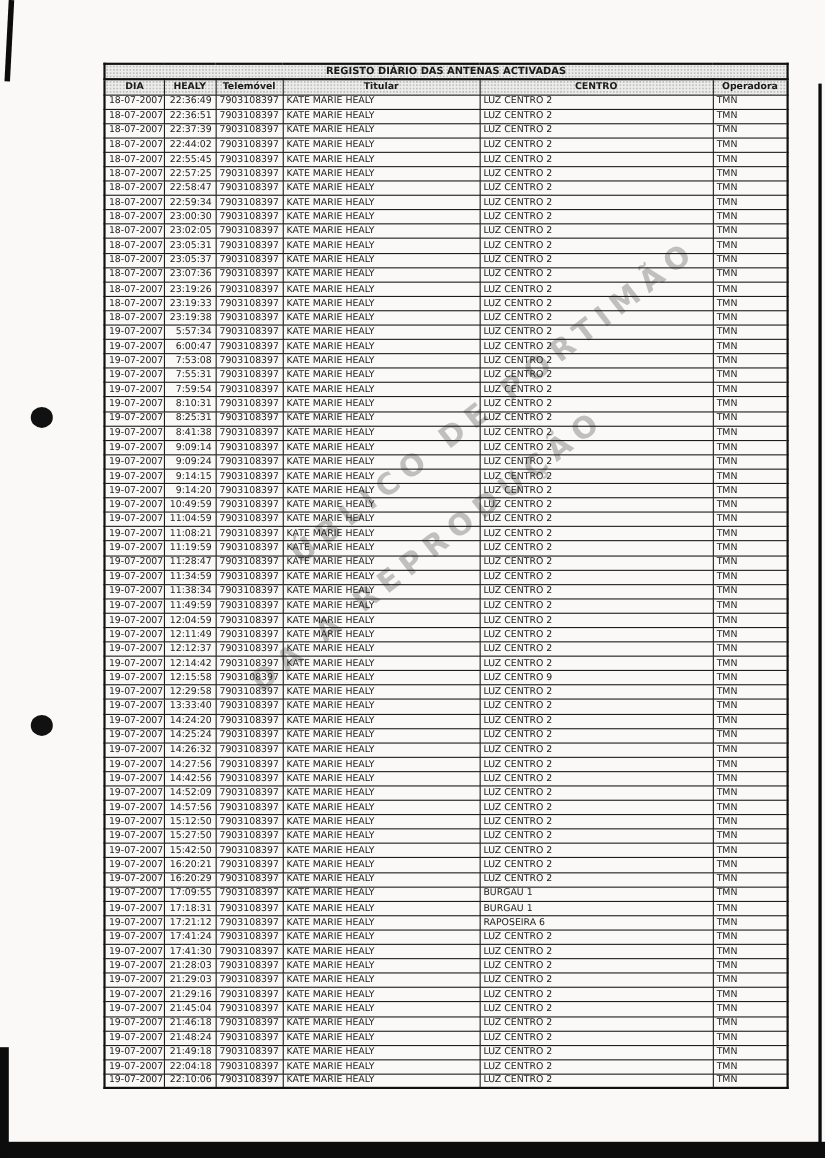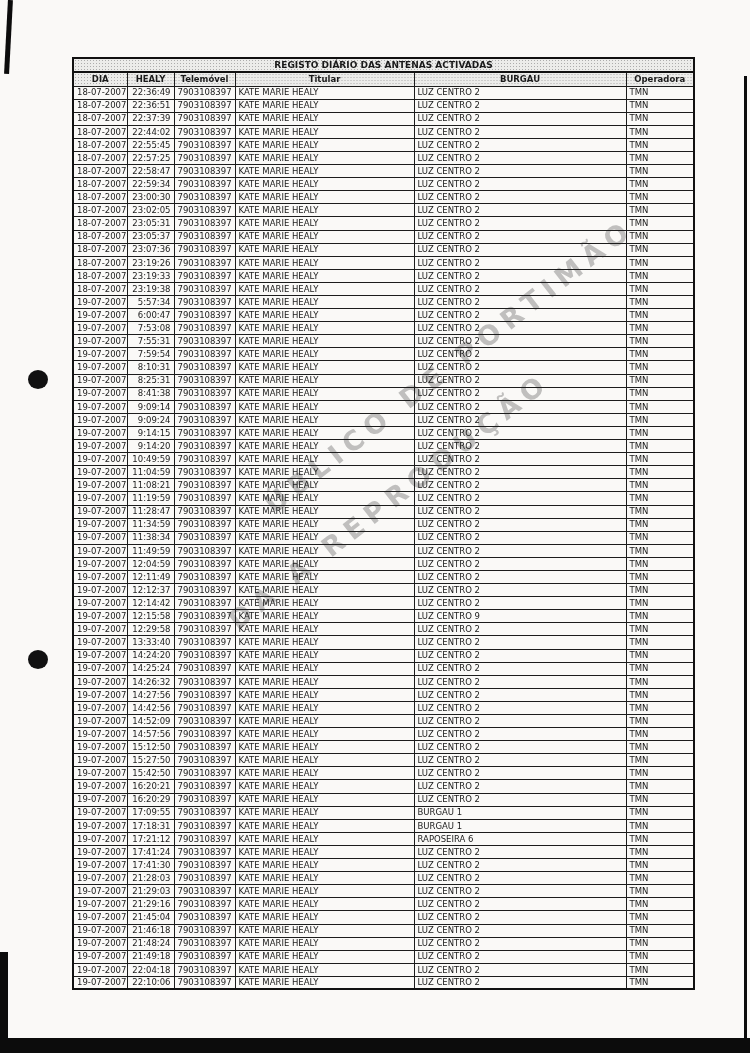--- a/index.html
+++ b/index.html
@@ -19,21 +19,21 @@
   .hole-top{left:28px;top:370px;}
   .hole-bottom{left:28px;top:650px;}
   
   .watermark{position:absolute;color:rgba(80,80,80,0.34);font-weight:bold;
     font-size:27px;letter-spacing:7px;white-space:nowrap;
     transform:rotate(-38deg);transform-origin:left center;pointer-events:none;}
   .wm1{left:268px;top:492px;}
   .wm2{left:232px;top:608px;}
   
   .log-table{
-    position:absolute;left:72px;top:57px;width:621px;
+    position:absolute;left:94px;top:57px;width:621px;
     border-collapse:collapse;table-layout:fixed;
     font-size:8.5px;line-height:1;
   }
   .log-table td,.log-table th{
     border:1px solid #1c1c1c;
     padding:0 3px;overflow:hidden;white-space:nowrap;
     height:13.1px;box-sizing:border-box;
     font-weight:normal;
   }
   .log-table .title-row th{
@@ -81,21 +81,21 @@
   </colgroup>
   <thead>
     <tr class="title-row">
       <th colspan="6">REGISTO DIÁRIO DAS ANTENAS ACTIVADAS</th>
     </tr>
     <tr class="header-row">
       <th>DIA</th>
       <th>HEALY</th>
       <th>Telemóvel</th>
       <th>Titular</th>
-      <th>BURGAU</th>
+      <th>CENTRO</th>
       <th>Operadora</th>
     </tr>
   </thead>
   <tbody>
       <tr>
         <td class="td-dia">18-07-2007</td>
         <td class="td-hora">22:36:49</td>
         <td class="td-tel">7903108397</td>
         <td class="td-tit">KATE MARIE HEALY</td>
         <td class="td-cel">LUZ CENTRO 2</td>

